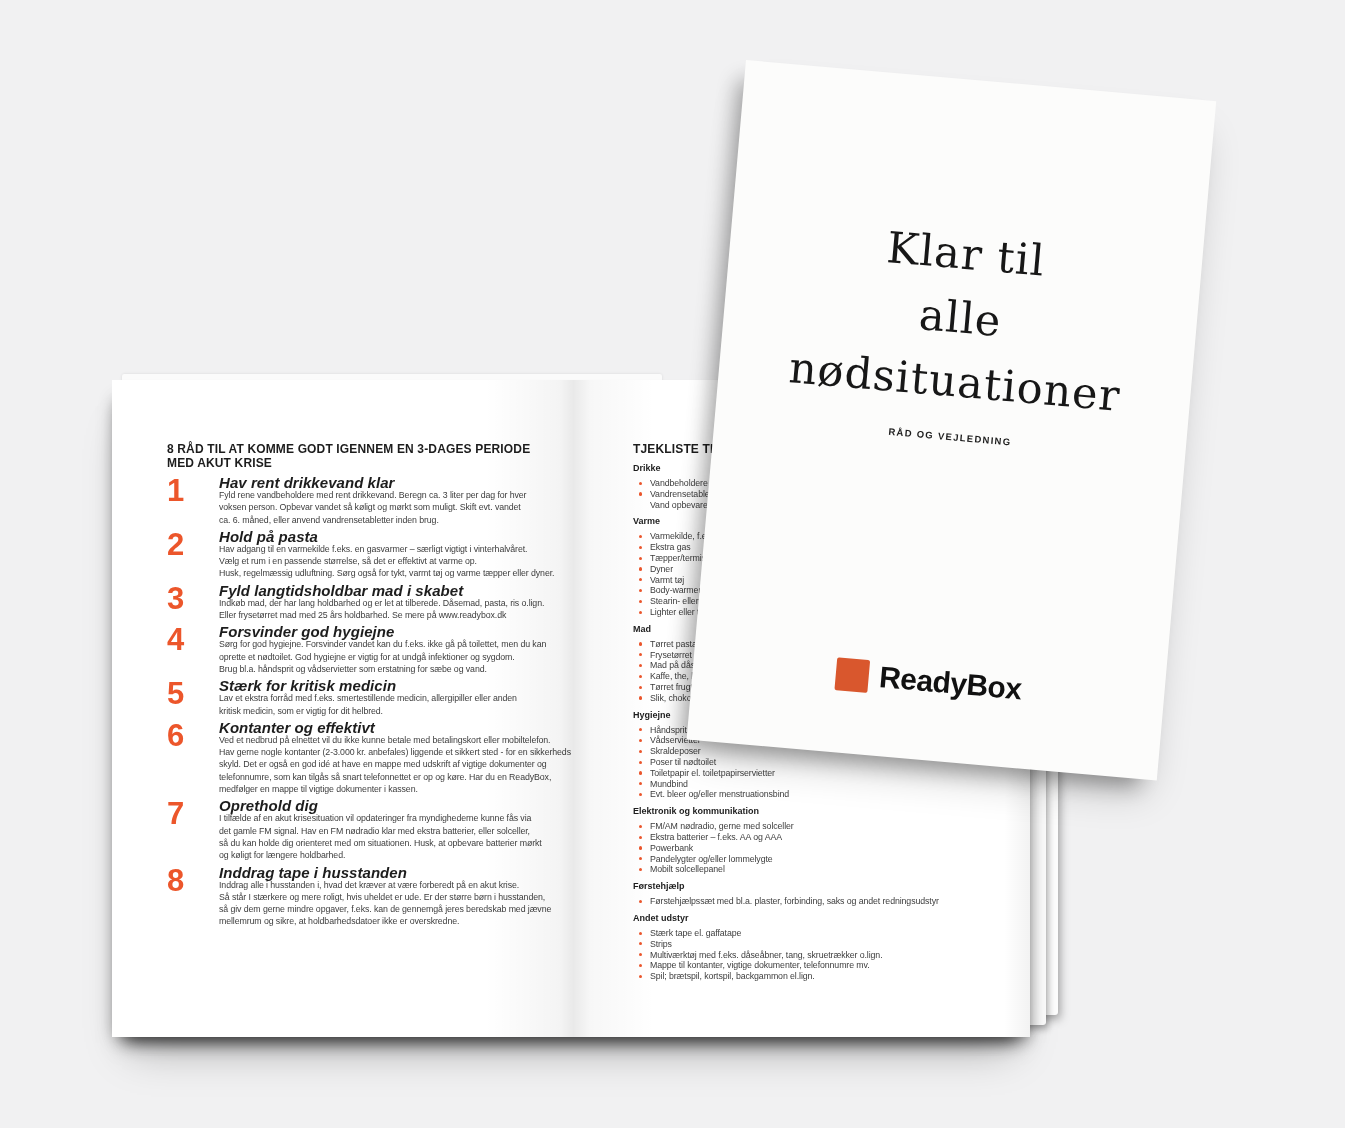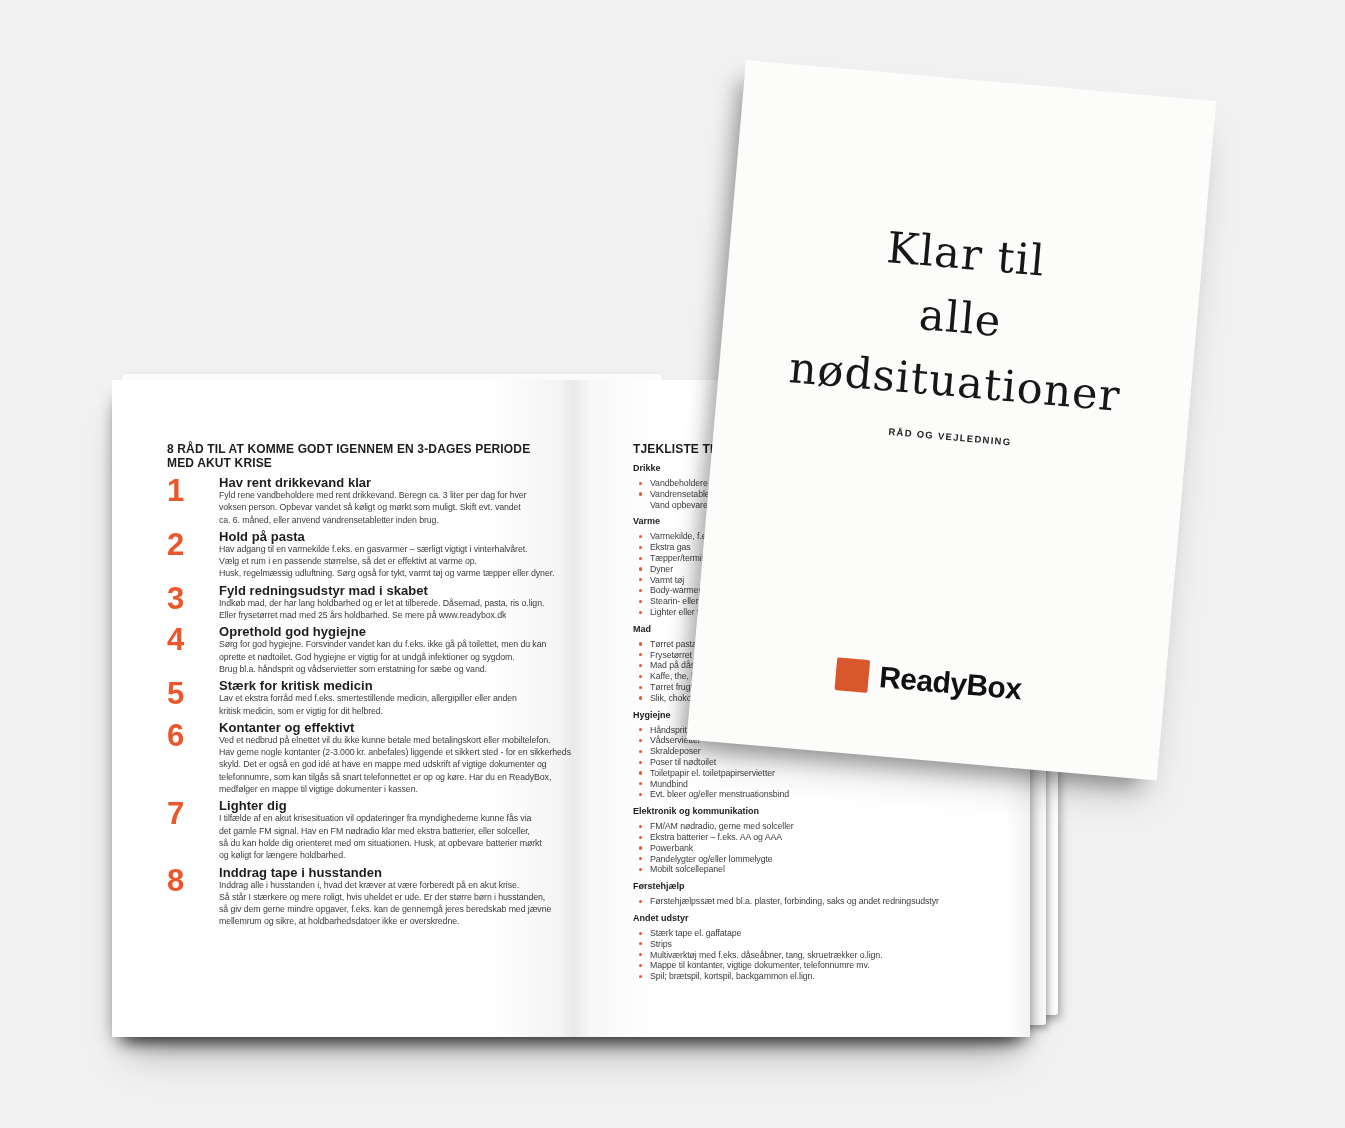--- a/index.html
+++ b/index.html
@@ -65,22 +65,22 @@
     letter-spacing:.15px;color:var(--strong,#1D1D1D);
     white-space:pre-line;margin-bottom:7px;
   }
   .tip{display:flex;margin-bottom:5px;}
   .tip-num{
     width:52px;flex:0 0 52px;
     font-size:31px;line-height:28px;font-weight:bold;
     color:var(--accent,#EC562B);letter-spacing:-1px;
   }
   .tip-title{
-    font-size:13px;font-weight:bold;line-height:12px;
-    color:var(--strong,#1D1D1D);letter-spacing:.05px;
+    font-size:15px;font-weight:bold;line-height:12px;
+    color:var(--strong,#1D1D1D);letter-spacing:.05px;font-style:italic;
   }
   .tip-text{
     font-size:8.8px;line-height:12.3px;color:var(--txt,#3D3D3D);
     letter-spacing:-.1px;white-space:pre;
   }
 
   
   .page-right{
     position:absolute;left:453px;top:0;width:465px;height:657px;
     padding:62px 0 0 68px;box-sizing:border-box;
@@ -162,29 +162,29 @@
             <div>
               <div class="tip-title">Hold på pasta</div>
               <div class="tip-text">Hav adgang til en varmekilde f.eks. en gasvarmer – særligt vigtigt i vinterhalvåret.
 Vælg et rum i en passende størrelse, så det er effektivt at varme op.
 Husk, regelmæssig udluftning. Sørg også for tykt, varmt tøj og varme tæpper eller dyner.</div>
             </div>
           </div>
           <div class="tip">
             <div class="tip-num">3</div>
             <div>
-              <div class="tip-title">Fyld redningsudstyr mad i skabet</div>
+              <div class="tip-title">Fyld langtidsholdbar mad i skabet</div>
               <div class="tip-text">Indkøb mad, der har lang holdbarhed og er let at tilberede. Dåsemad, pasta, ris o.lign.
 Eller frysetørret mad med 25 års holdbarhed. Se mere på www.readybox.dk</div>
             </div>
           </div>
           <div class="tip">
             <div class="tip-num">4</div>
             <div>
-              <div class="tip-title">Oprethold god hygiejne</div>
+              <div class="tip-title">Forsvinder god hygiejne</div>
               <div class="tip-text">Sørg for god hygiejne. Forsvinder vandet kan du f.eks. ikke gå på toilettet, men du kan
 oprette et nødtoilet. God hygiejne er vigtig for at undgå infektioner og sygdom.
 Brug bl.a. håndsprit og vådservietter som erstatning for sæbe og vand.</div>
             </div>
           </div>
           <div class="tip">
             <div class="tip-num">5</div>
             <div>
               <div class="tip-title">Stærk for kritisk medicin</div>
               <div class="tip-text">Lav et ekstra forråd med f.eks. smertestillende medicin, allergipiller eller anden
@@ -198,21 +198,21 @@
               <div class="tip-text">Ved et nedbrud på elnettet vil du ikke kunne betale med betalingskort eller mobiltelefon.
 Hav gerne nogle kontanter (2-3.000 kr. anbefales) liggende et sikkert sted - for en sikkerheds
 skyld. Det er også en god idé at have en mappe med udskrift af vigtige dokumenter og
 telefonnumre, som kan tilgås så snart telefonnettet er op og køre. Har du en ReadyBox,
 medfølger en mappe til vigtige dokumenter i kassen.</div>
             </div>
           </div>
           <div class="tip">
             <div class="tip-num">7</div>
             <div>
-              <div class="tip-title">Lighter dig</div>
+              <div class="tip-title">Oprethold dig</div>
               <div class="tip-text">I tilfælde af en akut krisesituation vil opdateringer fra myndighederne kunne fås via
 det gamle FM signal. Hav en FM nødradio klar med ekstra batterier, eller solceller,
 så du kan holde dig orienteret med om situationen. Husk, at opbevare batterier mørkt
 og køligt for længere holdbarhed.</div>
             </div>
           </div>
           <div class="tip">
             <div class="tip-num">8</div>
             <div>
               <div class="tip-title">Inddrag tape i husstanden</div>

